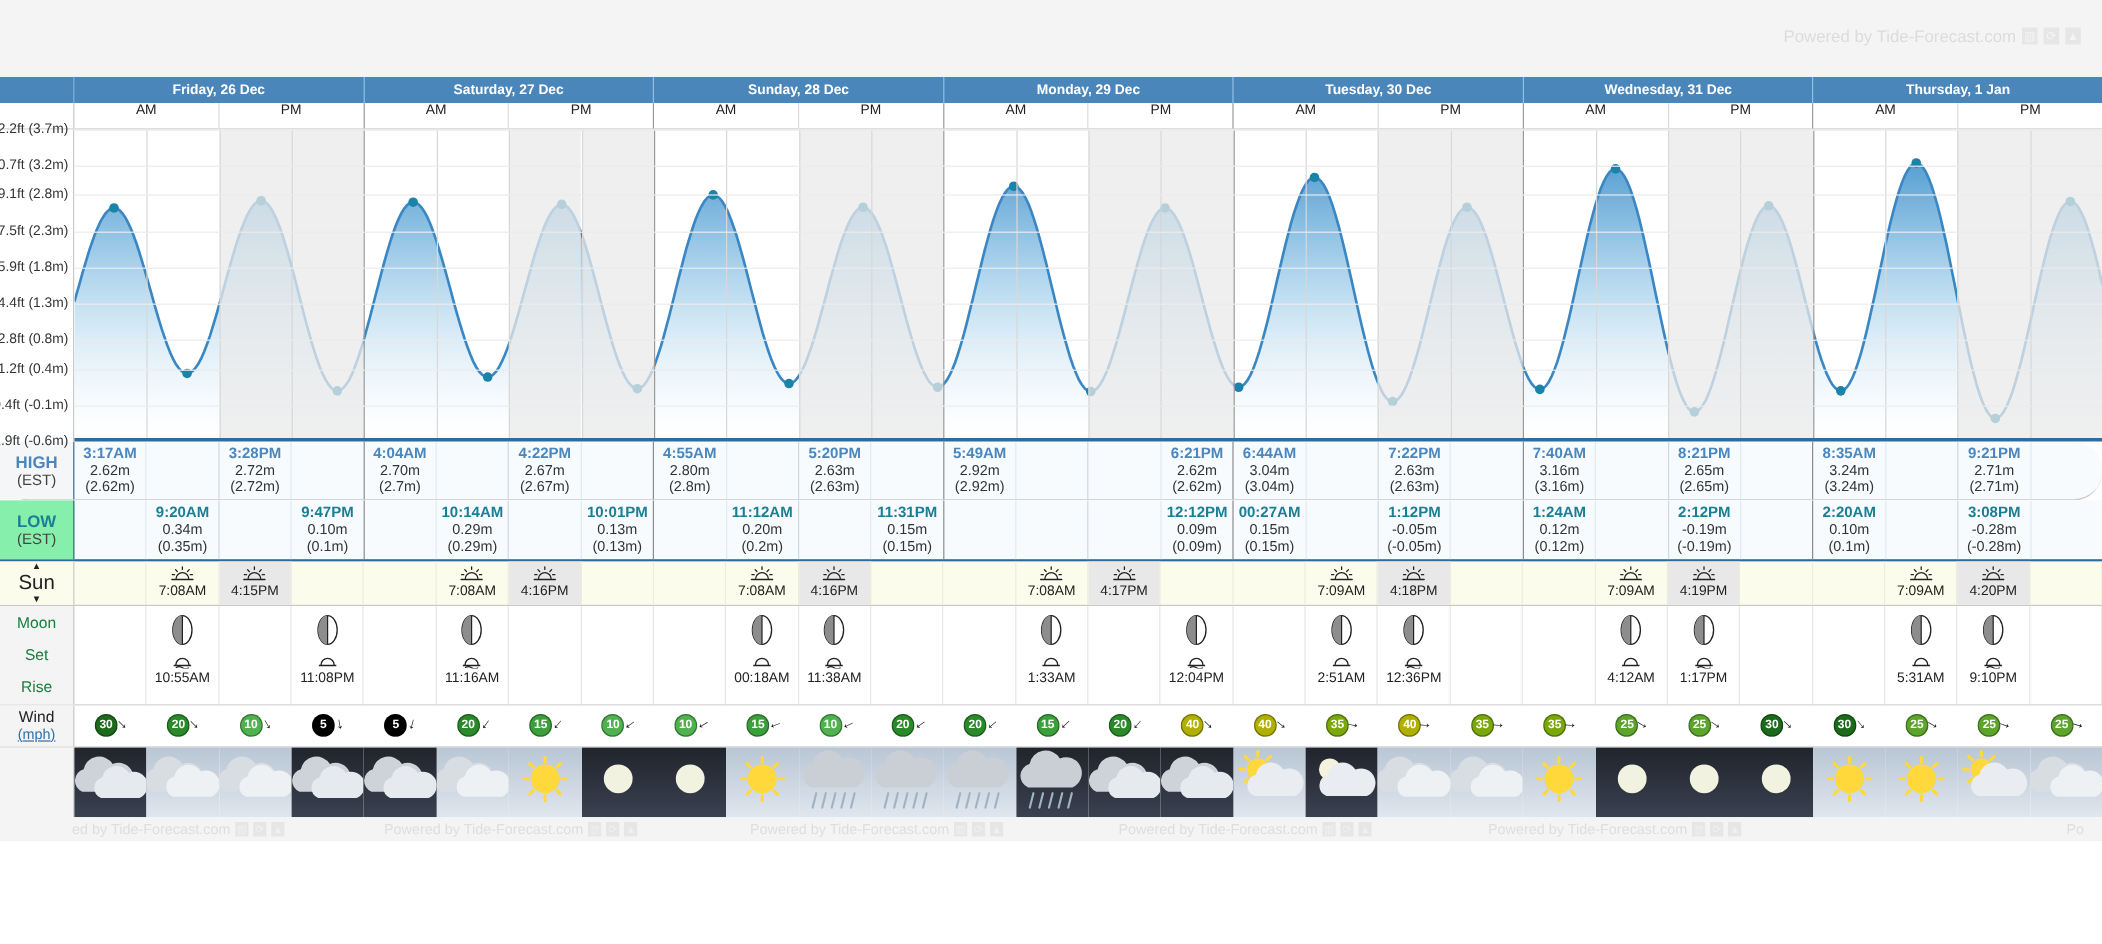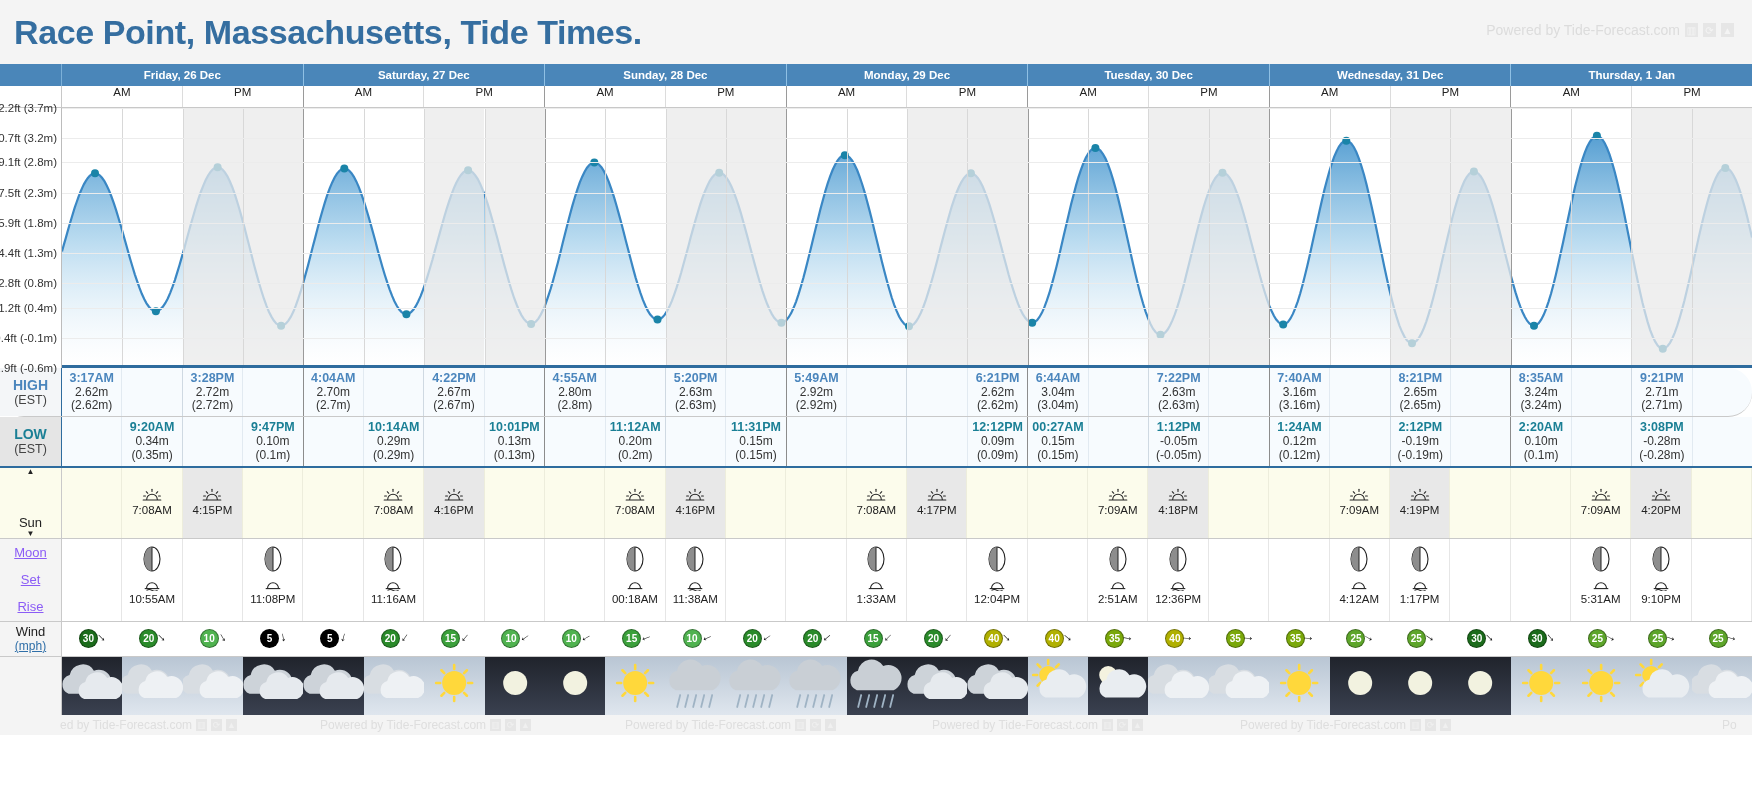--- a/index.html
+++ b/index.html
@@ -77,43 +77,43 @@
   }
   .cell.dayend { border-right: 1px solid #8c8c8c; }
   .cell.halfend { border-right: 1px solid #cfd9e2; }
   .cell:last-child { border-right: none; }
   .cell .t { font-weight: bold; font-size: 12.5px; }
   .row-high { background: #f7fbfe; border-radius: 24px; }
   .row-high .rowlabel { background: #f4f6f8; }
   .row-high .rl-main { color: #4b86bd; }
   .row-high .t { color: #4b86bd; }
   .row-low { background: #f7fbfe; border-bottom: 2px solid #2e6c9e; }
-  .row-low .rowlabel { background: #e5e5e5; text-align: center; }
+  .row-low .rowlabel { background: #86efac; text-align: center; }
   .row-low .rl-main { color: #1a7f95; }
   .row-low .t { color: #1a7f95; }
 
   
   .row-sun { background: #fcfcec; }
   .row-sun .rowlabel { background: #fcfcec; border-right: 1px solid #c9c9c9; }
   .row-sun .cell { background: transparent; border-right: 1px solid #ededdc; }
   .row-sun .cell.shade { background: #e8e8e8; }
-  .sun-lbl { font-size: 13px; color: #222; margin-top: 39px; }
+  .sun-lbl { font-size: 17px; color: #222; }
   .caret { font-size: 8px; line-height: 8px; color: #222; }
   .sunicon { width: 22px; height: 15px; }
   .suntime { font-size: 11.5px; color: #222; margin-top: 1px; }
 
   
   .row-moon { background: #fff; }
   .row-moon .rowlabel { background: #f4f4f4; border-right: 1px solid #c9c9c9; justify-content: space-around; }
   .row-moon .cells .cell { border-right: 1px solid #e6e6e6; justify-content: flex-start; }
   .moon-wrap { height: 82px; }
   .moonglyph { width: 22px; height: 26px; margin-top: 4px; }
   .moonarc { width: 20px; height: 13px; margin-top: 6px; }
   .moontime { font-size: 11.5px; color: #222; margin-top: 2px; }
-  .mlabel { font-size: 13px; color: #8b5cf6; text-decoration: underline; }
+  .mlabel { font-size: 13px; color: #15803d; }
 
   
   .row-wind { background: #fff; border-bottom: 1px solid #c9c9c9; }
   .row-wind .rowlabel { background: #f4f4f4; border-right: 1px solid #c9c9c9; }
   .wind-cells { display: flex; flex: 1 1 0; }
   .wcell { flex: 1 1 0; display: flex; align-items: center; justify-content: center; gap: 1px; height: 34px; }
   .wbadge {
     width: 19px; height: 19px; border-radius: 50%;
     display: flex; align-items: center; justify-content: center;
     font-size: 10px; font-weight: bold; color: #fff; border: 1px solid rgba(0,0,0,.35);
@@ -134,21 +134,20 @@
            display: flex; align-items: center; gap: 4px; white-space: nowrap; }
   .f-box { width: 11px; height: 12px; background: #e6e6e6; color:#f0f0f0; font-size: 9px;
            display: inline-flex; align-items: center; justify-content: center; }
 </style>
 </head>
 <body>
 
 <div class="page">
 
   <div class="header">
-    <span class="title">Race Point, Massachusetts, Tide Times.</span>
     <div class="powered">
       <span>Powered by Tide-Forecast.com</span>
       <span class="pw-box">▥</span>
       <span class="pw-box">⟳</span>
       <span class="pw-box">▲</span>
     </div>
   </div>
 
   <div class="daybar">
     <div class="axis-pad"></div>

